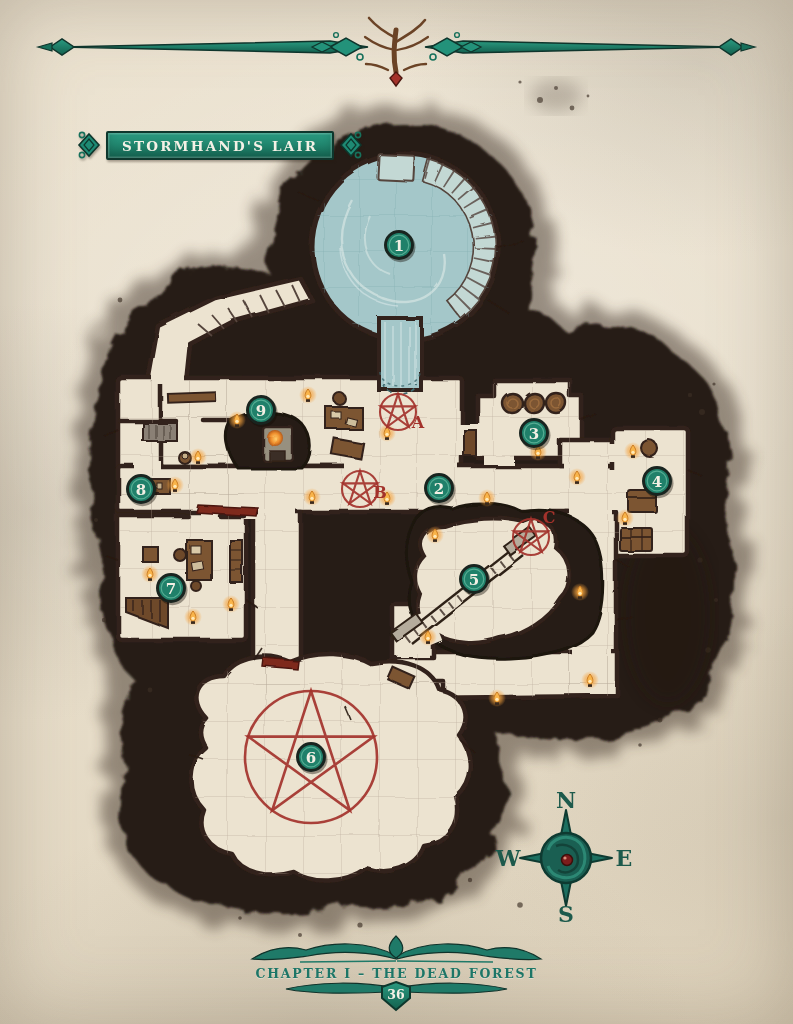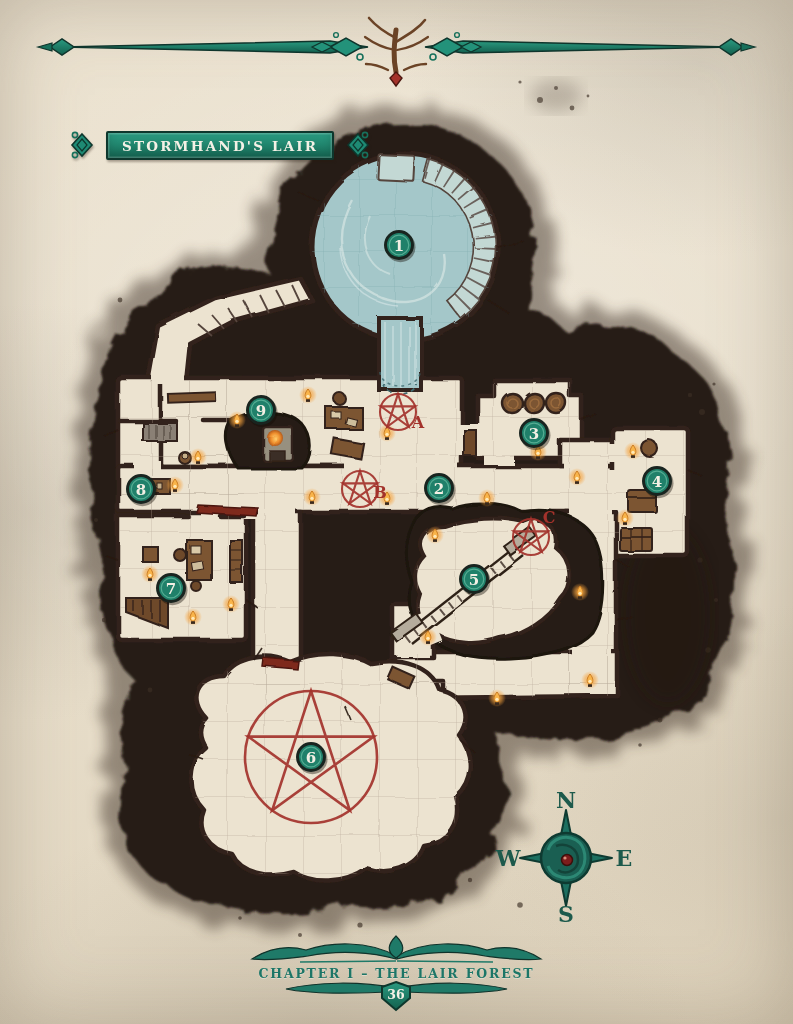--- a/index.html
+++ b/index.html
@@ -10,21 +10,21 @@
       radial-gradient(900px 620px at 55% 35%, rgba(255,255,255,.30), transparent 62%),
       radial-gradient(420px 280px at 88% 6%, rgba(130,124,112,.22), transparent 70%),
       radial-gradient(380px 300px at 4% 50%, rgba(140,132,118,.20), transparent 70%),
       radial-gradient(520px 320px at 40% 100%, rgba(150,140,122,.20), transparent 72%),
       radial-gradient(420px 300px at 98% 80%, rgba(150,140,122,.16), transparent 72%),
       linear-gradient(160deg,#ece3d1 0%,#e7ddc9 55%,#ded2bb 100%);
     box-shadow:inset 0 0 80px rgba(110,95,75,.35);
   }
   .map-svg{position:absolute;inset:0;width:793px;height:1024px;}
   .title-banner{
-    position:absolute;left:69px;top:128px;display:flex;align-items:center;gap:11px;
+    position:absolute;left:76px;top:128px;display:flex;align-items:center;gap:4px;
     filter:drop-shadow(1px 2px 1px rgba(40,25,15,.35));
   }
   .ribbon{
     background:linear-gradient(#2a9a80,#17705b);
     border:2px solid #0e372d;border-radius:2px;
     box-shadow:inset 0 0 0 1.5px rgba(255,255,255,.18), inset 0 -6px 10px rgba(0,0,0,.18);
     color:#f4f1e6;font-weight:bold;font-size:13.5px;letter-spacing:2.2px;
     padding:5px 14px 4px;white-space:nowrap;
   }
   .chapter-line{
@@ -585,15 +585,15 @@
   </svg>
   <div class="ribbon">STORMHAND'S LAIR</div>
   <svg width="26" height="34" viewBox="0 0 26 34">
     <polygon points="13,6 23,17 13,28 3,17" fill="#1e8a74" stroke="#0e372d" stroke-width="1.6"></polygon>
     <polygon points="13,11 18,17 13,23 8,17" fill="none" stroke="#0e372d" stroke-width="1.2"></polygon>
     <circle cx="20" cy="7" r="2.6" fill="none" stroke="#17705b" stroke-width="1.6"></circle>
     <circle cx="20" cy="27" r="2.6" fill="none" stroke="#17705b" stroke-width="1.6"></circle>
   </svg>
 </div>
 
-<div class="chapter-line">CHAPTER I – THE LAIR FOREST</div>
+<div class="chapter-line">CHAPTER I – THE DEAD FOREST</div>
 
 </div>
 
 </body></html>

